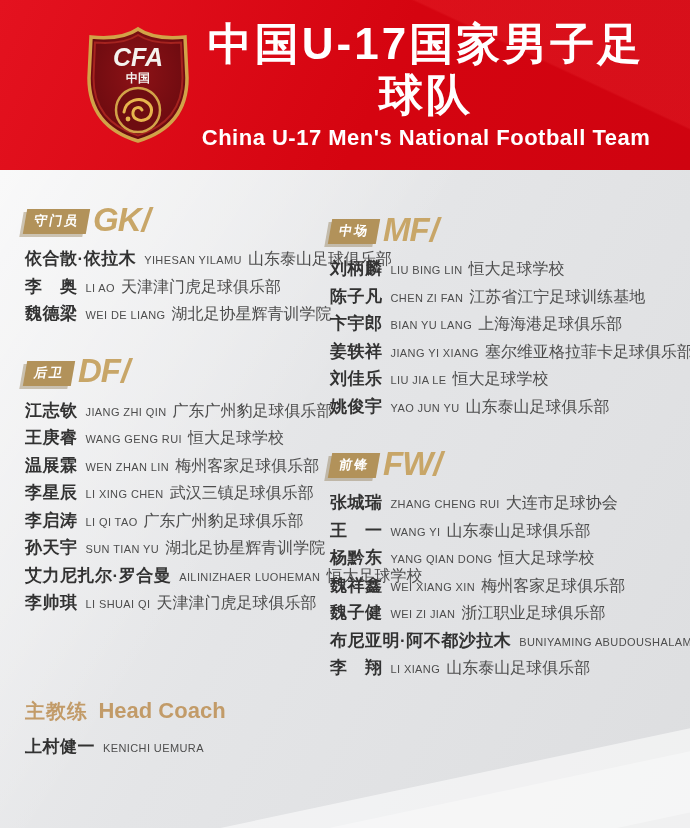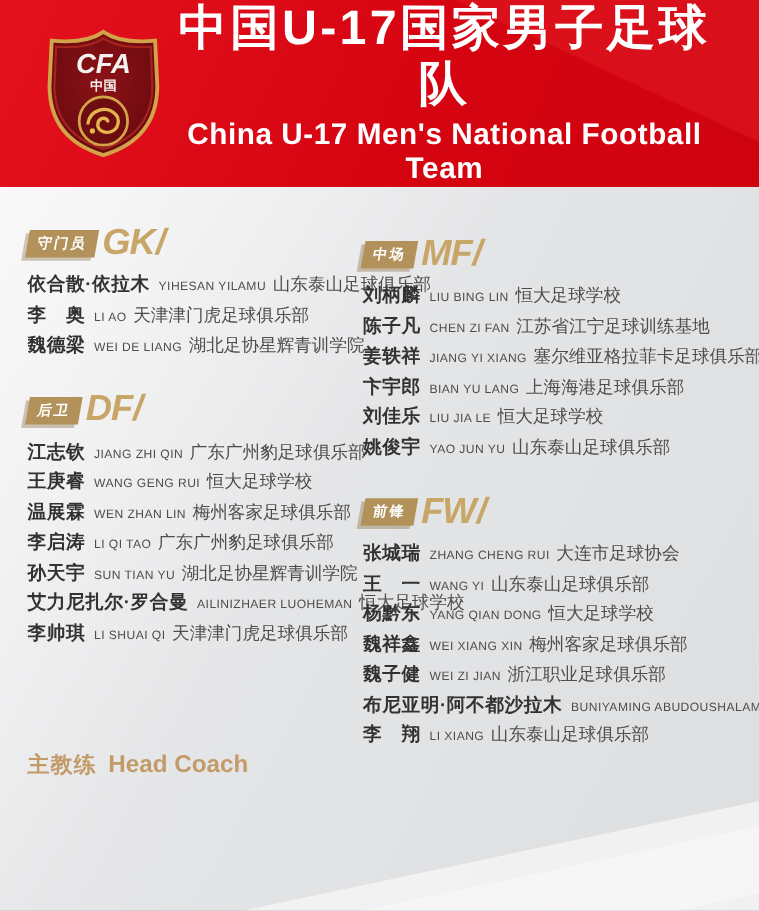--- a/index.html
+++ b/index.html
@@ -8,26 +8,26 @@
     width:690px; height:828px; position:relative; margin:0 auto;
     font-family:"Liberation Sans", sans-serif; overflow:hidden; background:#e4e5e7;
   }
 
   
   .header {
     position:absolute; top:0; left:0; width:690px; height:170px;
     background:
       linear-gradient(205deg, rgba(255,80,80,0.16) 0%, rgba(255,80,80,0.16) 26%, rgba(255,80,80,0) 26.5%),
       linear-gradient(115deg, #e4121f 0%, #d50410 55%, #cf0310 100%);
-    display:flex; align-items:center; padding-left:40px;
+    display:flex; align-items:center; padding-left:84px;
   }
   .crest { width:108px; height:118px; flex:0 0 auto; }
   .titles { flex:1; text-align:center; padding-right:30px; color:#fff; }
   .title-cn { font-size:44px; font-weight:700; letter-spacing:3px; line-height:1.15; }
-  .title-en { font-size:27px; font-weight:700; letter-spacing:0.5px; margin-top:5px; }
+  .title-en { font-size:22px; font-weight:700; letter-spacing:0.5px; margin-top:5px; }
 
   
   .body {
     position:absolute; top:170px; left:0; width:690px; height:658px;
     background:linear-gradient(118deg,#f0f0f1 0%, #e4e5e7 45%, #dddee0 100%);
     overflow:hidden;
   }
   .sheen { position:absolute; inset:0; pointer-events:none;
     background:linear-gradient(123deg, rgba(255,255,255,0.6) 0%, rgba(255,255,255,0) 42%); }
   .streak {
@@ -53,21 +53,21 @@
     font-style:italic; font-weight:800; font-size:33px; line-height:0.85;
     color:#c8a668; margin-left:5px; letter-spacing:-1px;
   }
   .sec-en::after { content:"/"; margin-left:1px; font-weight:700; }
 
   .player-row { height:27.5px; white-space:nowrap; display:flex; align-items:baseline; }
   .p-cn  { font-size:17px; font-weight:700; color:#323232; letter-spacing:0.5px; }
   .p-py  { font-size:11px; font-weight:400; color:#4d4d4d; margin-left:8px; letter-spacing:0.4px; }
   .p-club{ font-size:16px; font-weight:400; color:#4d4d4d; margin-left:6px;text-align:right; }
 
-  .coach { position:absolute; left:25px; top:512px; }
+  .coach { position:absolute; left:25px; top:528px; }
   .coach-title { margin-bottom:10px; }
   .coach-cn { font-size:20px; font-weight:700; color:#c29b68; letter-spacing:1px; }
   .coach-en { font-size:22px; font-weight:700; color:#c29b68; margin-left:6px; }
 </style>
 </head>
 <body>
 
 <div class="page">
 
   <div class="header">
@@ -145,20 +145,25 @@
               <span class="p-py">WANG GENG RUI</span>
               <span class="p-club">恒大足球学校</span>
             </div>
 
             <div class="player-row">
               <span class="p-cn">温展霖</span>
               <span class="p-py">WEN ZHAN LIN</span>
               <span class="p-club">梅州客家足球俱乐部</span>
             </div>
 
+            <div class="player-row">
+              <span class="p-cn">李星辰</span>
+              <span class="p-py">LI XING CHEN</span>
+              <span class="p-club">武汉三镇足球俱乐部</span>
+            </div>
 
             <div class="player-row">
               <span class="p-cn">李启涛</span>
               <span class="p-py">LI QI TAO</span>
               <span class="p-club">广东广州豹足球俱乐部</span>
             </div>
 
             <div class="player-row">
               <span class="p-cn">孙天宇</span>
               <span class="p-py">SUN TIAN YU</span>
@@ -197,29 +202,29 @@
               <span class="p-club">恒大足球学校</span>
             </div>
 
             <div class="player-row">
               <span class="p-cn">陈子凡</span>
               <span class="p-py">CHEN ZI FAN</span>
               <span class="p-club">江苏省江宁足球训练基地</span>
             </div>
 
             <div class="player-row">
+              <span class="p-cn">卞宇郎</span>
+              <span class="p-py">BIAN YU LANG</span>
+              <span class="p-club">上海海港足球俱乐部</span>
+            </div>
+
+            <div class="player-row">
               <span class="p-cn">姜轶祥</span>
               <span class="p-py">JIANG YI XIANG</span>
               <span class="p-club">塞尔维亚格拉菲卡足球俱乐部</span>
-            </div>
-
-            <div class="player-row">
-              <span class="p-cn">卞宇郎</span>
-              <span class="p-py">BIAN YU LANG</span>
-              <span class="p-club">上海海港足球俱乐部</span>
             </div>
 
             <div class="player-row">
               <span class="p-cn">刘佳乐</span>
               <span class="p-py">LIU JIA LE</span>
               <span class="p-club">恒大足球学校</span>
             </div>
 
             <div class="player-row">
               <span class="p-cn">姚俊宇</span>
@@ -282,16 +287,20 @@
           </div>
       </section>
 
     </div>
 
     <div class="coach">
       <div class="coach-title">
         <span class="coach-cn">主教练</span>
         <span class="coach-en">Head Coach</span>
       </div>
+      <div class="player-row">
+        <span class="p-cn">上村健一</span>
+        <span class="p-py">KENICHI UEMURA</span>
+      </div>
     </div>
 
   </div>
 </div>
 
 </body></html>

